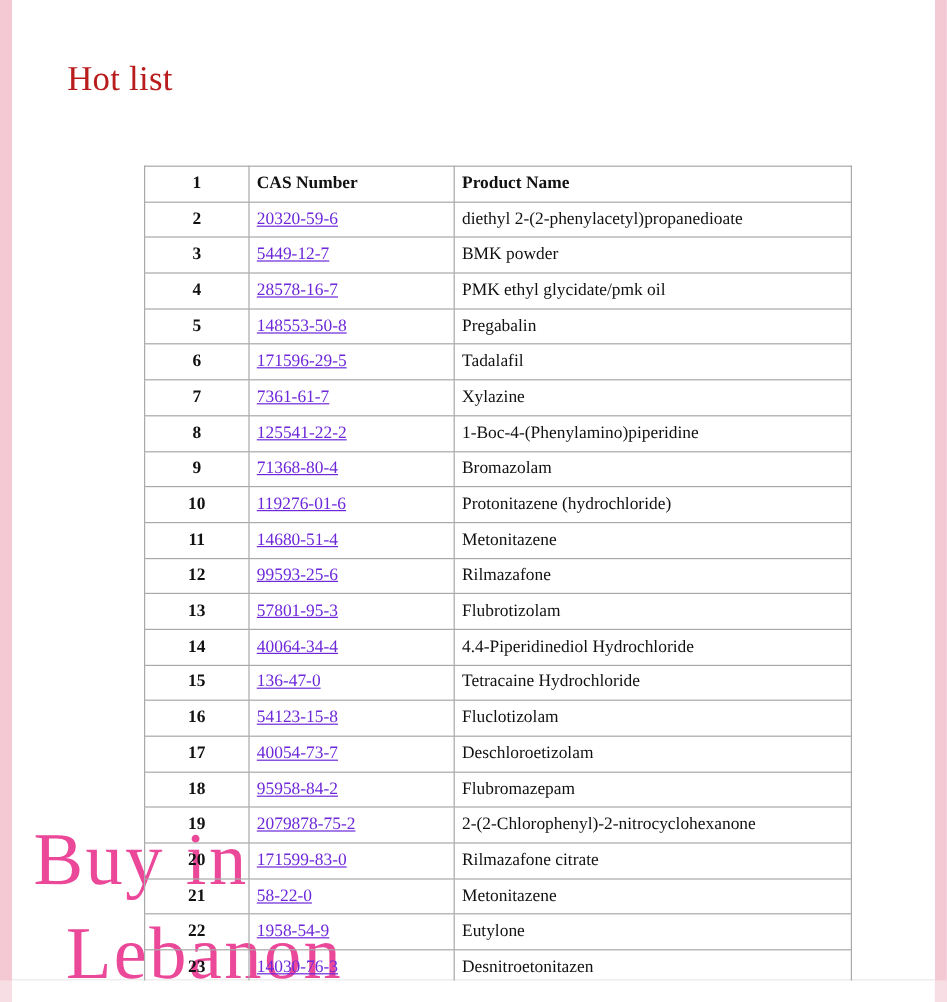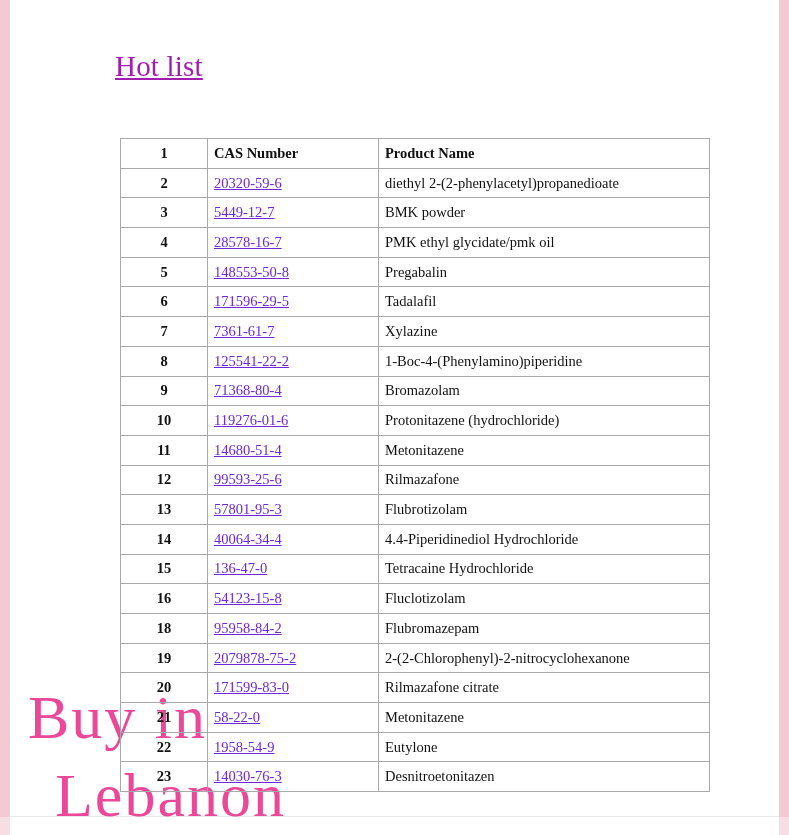--- a/index.html
+++ b/index.html
@@ -50,26 +50,25 @@
     top: 0;
     right: 10px;
     bottom: 18px;
     background: #ffffff;
     overflow: hidden;
   }
 
   .title {
     font-family: "Liberation Serif", serif;
     font-size: 29px;
-    color: #a21caf;
+    color: #b91c1c;
     font-weight: normal;
     margin: 0;
-    padding: 50px 0 0 105px;
+    padding: 50px 0 0 46px;
     letter-spacing: 0.2px;
-    text-decoration: underline;
   }
 
   .watermark {
     position: absolute;
     left: 18px;
     top: 679px;
     font-family: "Liberation Serif", serif;
     font-size: 62px;
     color: #ec4899;
     line-height: 1.25;
@@ -220,20 +219,25 @@
             <td class="col-num">15</td>
             <td class="col-cas"><a class="cas-link" href="#">136-47-0</a></td>
             <td class="col-name">Tetracaine Hydrochloride</td>
           </tr>
           <tr>
             <td class="col-num">16</td>
             <td class="col-cas"><a class="cas-link" href="#">54123-15-8</a></td>
             <td class="col-name">Fluclotizolam</td>
           </tr>
           <tr>
+            <td class="col-num">17</td>
+            <td class="col-cas"><a class="cas-link" href="#">40054-73-7</a></td>
+            <td class="col-name">Deschloroetizolam</td>
+          </tr>
+          <tr>
             <td class="col-num">18</td>
             <td class="col-cas"><a class="cas-link" href="#">95958-84-2</a></td>
             <td class="col-name">Flubromazepam</td>
           </tr>
           <tr>
             <td class="col-num">19</td>
             <td class="col-cas"><a class="cas-link" href="#">2079878-75-2</a></td>
             <td class="col-name">2-(2-Chlorophenyl)-2-nitrocyclohexanone</td>
           </tr>
           <tr>

